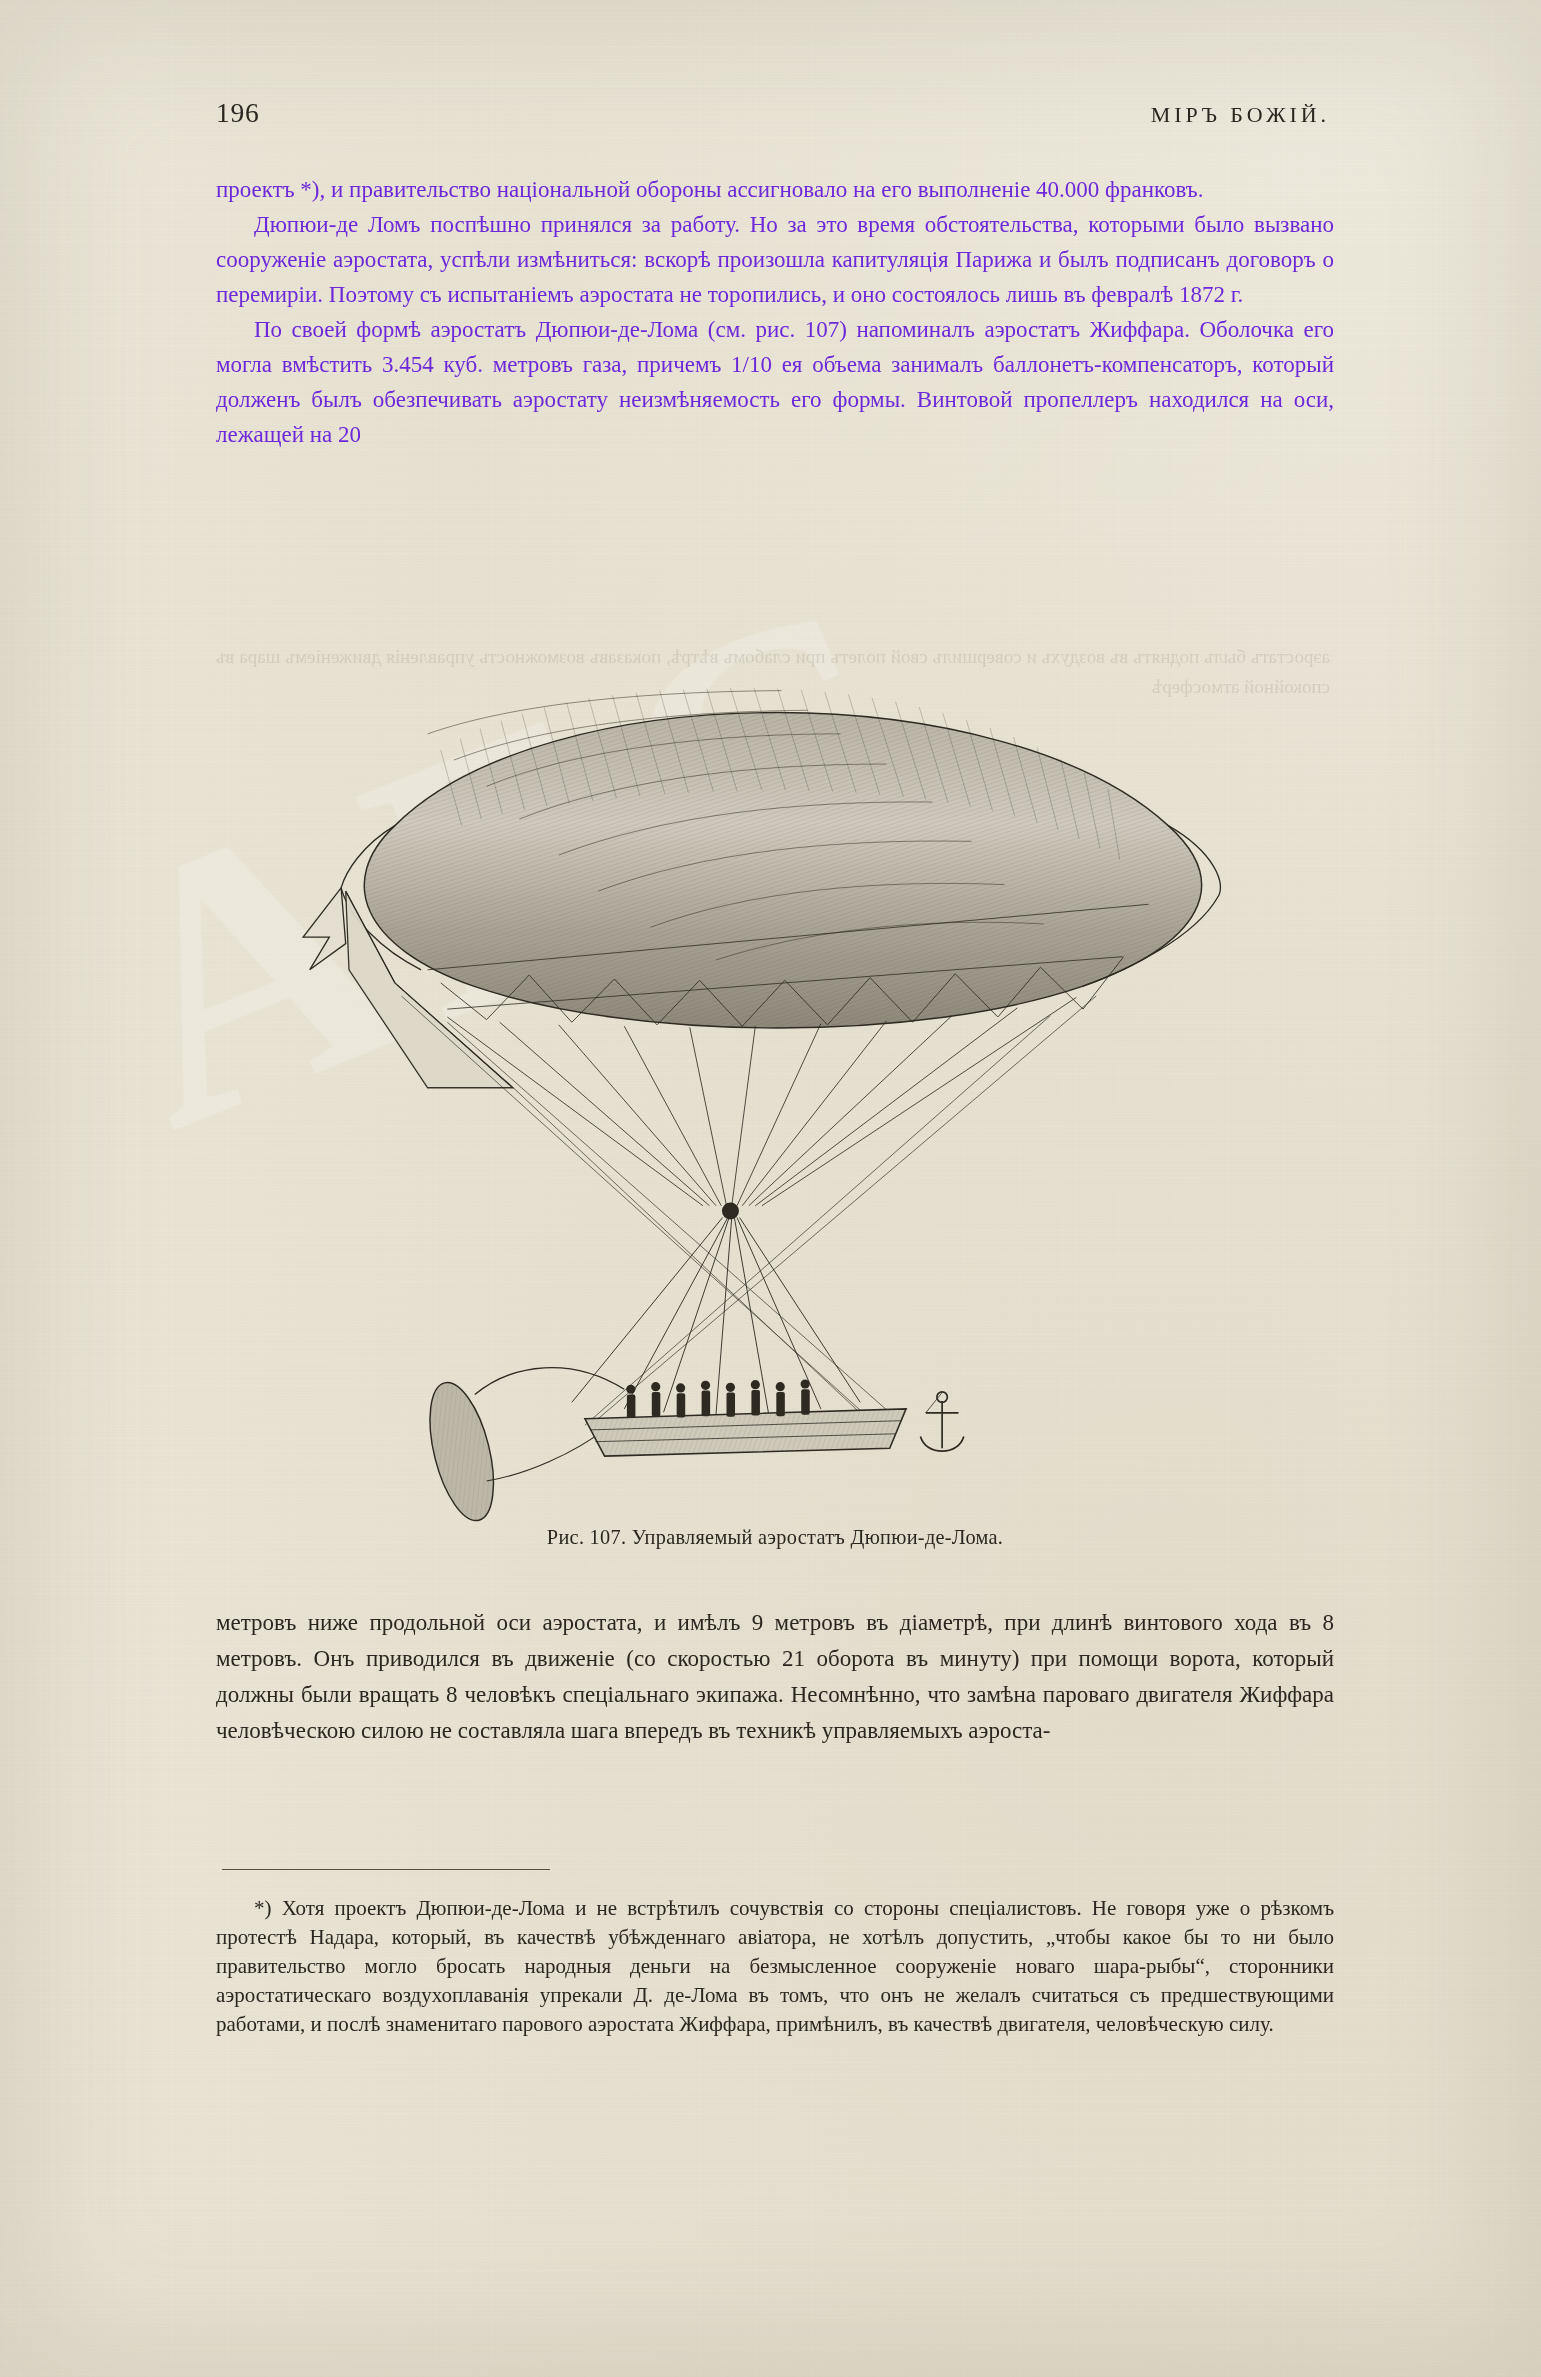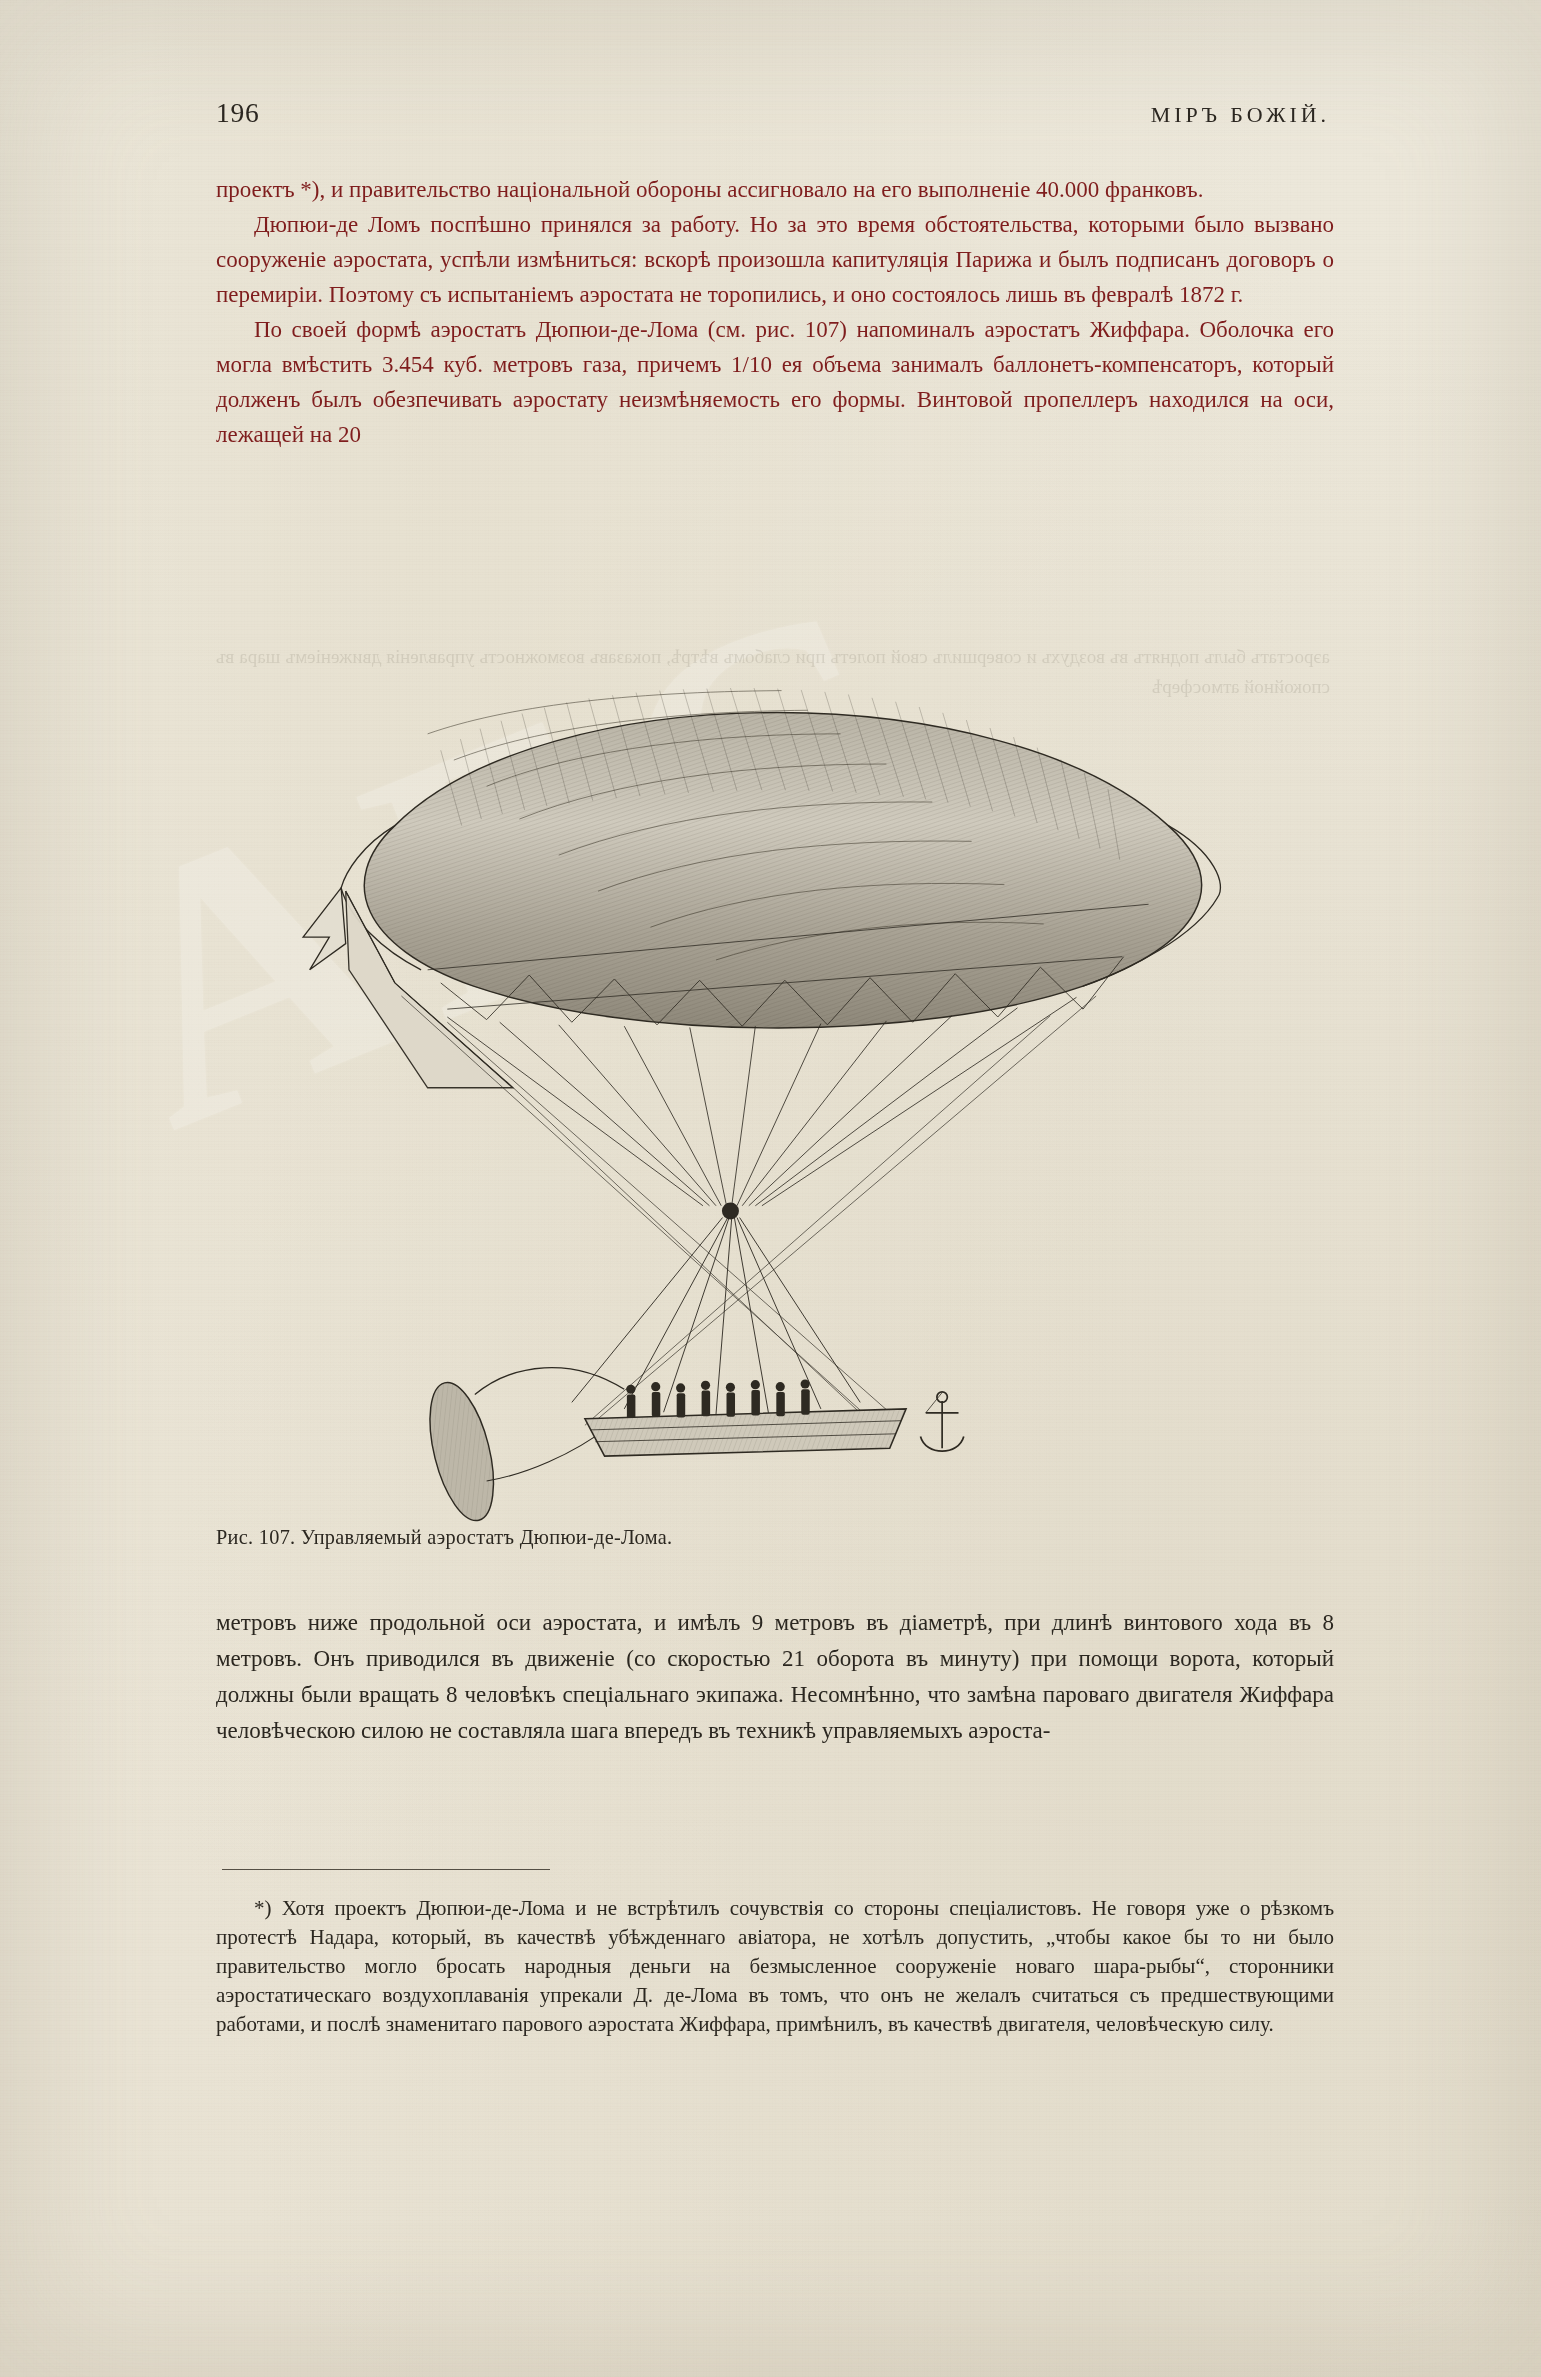--- a/index.html
+++ b/index.html
@@ -106,21 +106,21 @@
   }
 
   
   .body-top {
     position: absolute;
     left: 216px;
     top: 172px;
     width: 1118px;
     font-size: 23px;
     line-height: 35px;
-    color: #7f1d1d;
+    color: #6d28d9;
     text-align: justify;
     text-justify: inter-word;
   }
   .body-bottom {
     position: absolute;
     left: 216px;
     top: 1605px;
     width: 1118px;
     font-size: 23px;
     line-height: 36px;
@@ -145,20 +145,21 @@
   }
   .figure svg {
     display: block;
     margin: 0 auto;
   }
   .figcaption {
     position: absolute;
     left: 216px;
     top: 1526px;
     width: 1118px;
+    text-align: center;
     font-size: 20.3px;
     color: #2b2720;
     letter-spacing: 0.3px;
   }
 
   
   .footnote-rule {
     position: absolute;
     left: 222px;
     top: 1869px;

